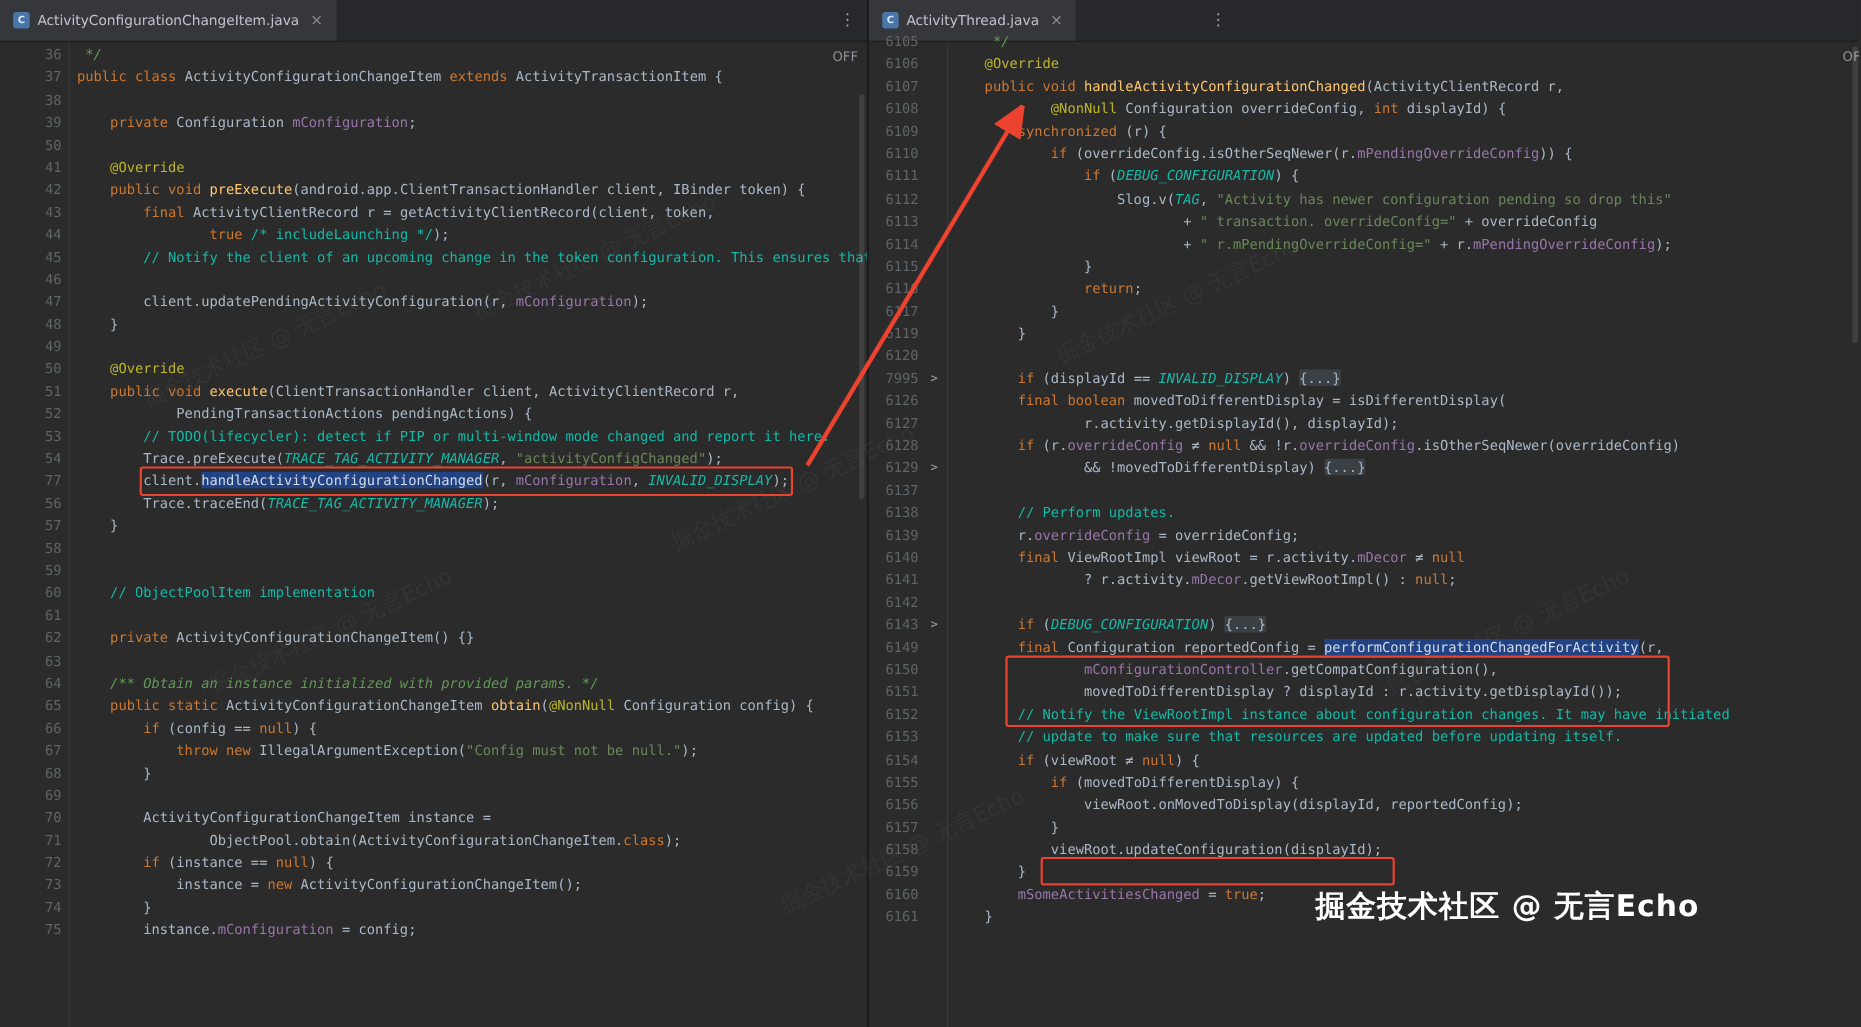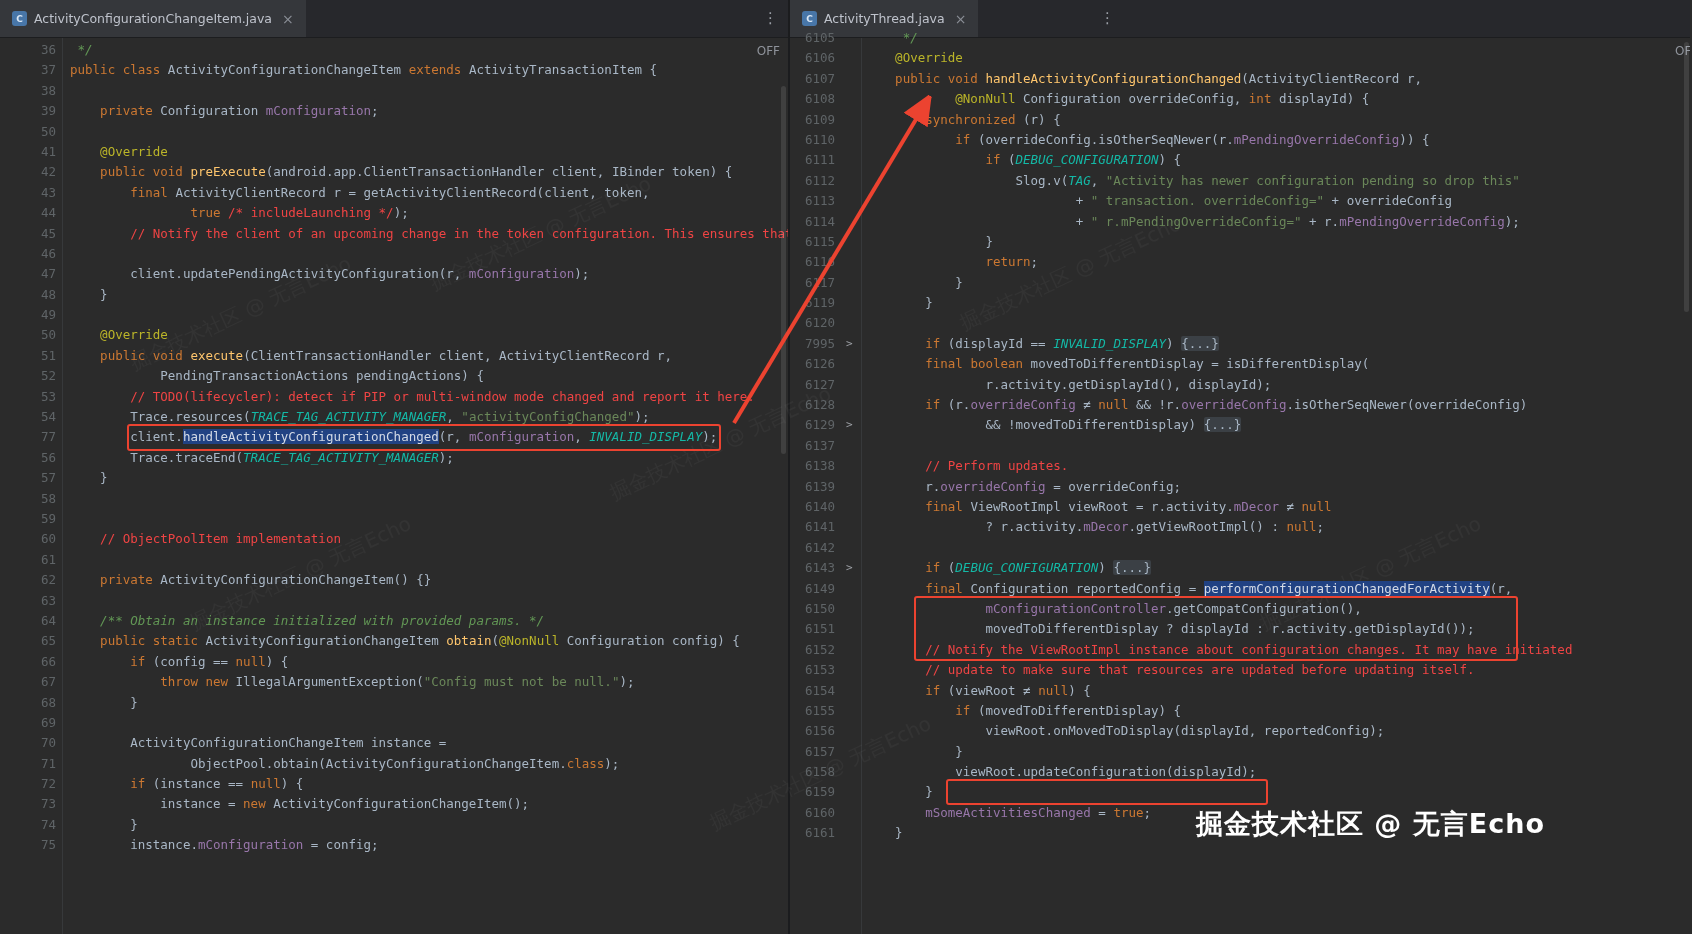--- a/index.html
+++ b/index.html
@@ -31,21 +31,21 @@
   .ln { color:#5f6467; text-align:right; flex:none; }
   .pane-left  .ln { width:56px; }
   .pane-right .ln { width:45px; }
   .gsp { flex:none; position:relative; }
   .pane-left  .gsp { width:14px; }
   .pane-right .gsp { width:30px; }
   .fold-arrow { position:absolute; left:11px; top:0; color:#9da0a6; font-size:11px; }
   .code { flex:none; white-space:pre; }
 
   .kw   { color:#cc7832; }
-  .cm   { color:#ef4444; }
+  .cm   { color:#14b8a6; }
   .doc  { color:#629755; font-style:italic; }
   .str  { color:#6a8759; }
   .ann  { color:#bbb529; }
   .mtd  { color:#ffc66d; }
   .fld  { color:#9876aa; }
   .cnst { color:#14b8a6; font-style:italic; }
   .pln  { color:#a9b7c6; }
   .sel  { background:#214283; color:#d3dae6; }
   .fv   { background:#3b4045; color:#a9b7c6; border-radius:2px; }
 
@@ -170,21 +170,21 @@
             <span class="code"><span class="pln">            PendingTransactionActions pendingActions) {</span></span>
           </div>
           <div class="row">
             <span class="ln">53</span>
             <span class="gsp"></span>
             <span class="code"><span class="pln">        </span><span class="cm">// TODO(lifecycler): detect if PIP or multi-window mode changed and report it here.</span></span>
           </div>
           <div class="row">
             <span class="ln">54</span>
             <span class="gsp"></span>
-            <span class="code"><span class="pln">        Trace.resources(</span><span class="cnst">TRACE_TAG_ACTIVITY_MANAGER</span><span class="pln">, </span><span class="str">"activityConfigChanged"</span><span class="pln">);</span></span>
+            <span class="code"><span class="pln">        Trace.preExecute(</span><span class="cnst">TRACE_TAG_ACTIVITY_MANAGER</span><span class="pln">, </span><span class="str">"activityConfigChanged"</span><span class="pln">);</span></span>
           </div>
           <div class="row">
             <span class="ln">77</span>
             <span class="gsp"></span>
             <span class="code"><span class="pln">        client.</span><span class="sel">handleActivityConfigurationChanged</span><span class="pln">(r, </span><span class="fld">mConfiguration</span><span class="pln">, </span><span class="cnst">INVALID_DISPLAY</span><span class="pln">);</span></span>
           </div>
           <div class="row">
             <span class="ln">56</span>
             <span class="gsp"></span>
             <span class="code"><span class="pln">        Trace.traceEnd(</span><span class="cnst">TRACE_TAG_ACTIVITY_MANAGER</span><span class="pln">);</span></span>

